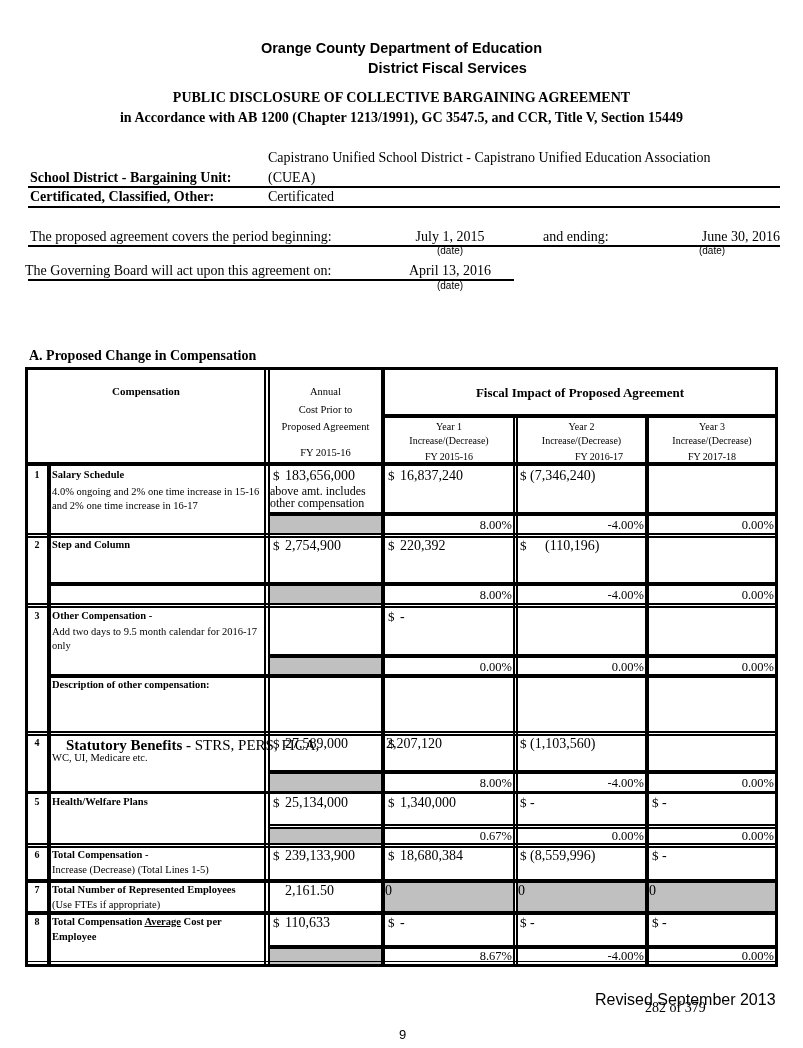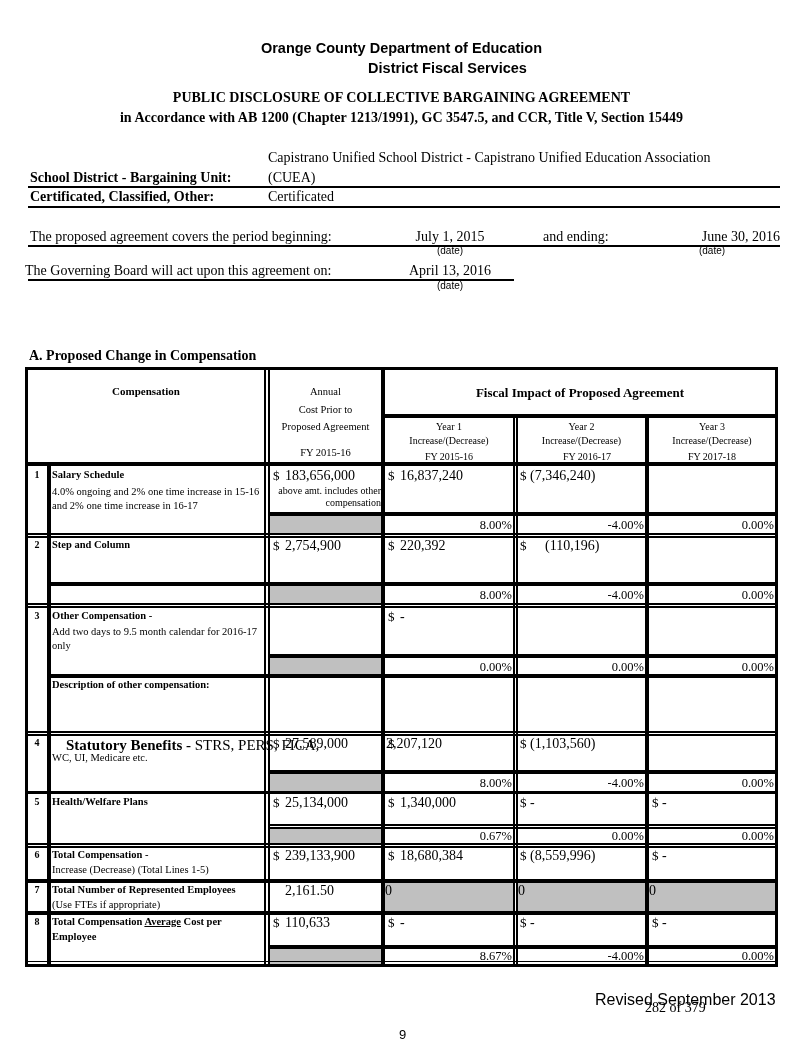--- a/index.html
+++ b/index.html
@@ -84,32 +84,32 @@
   <div class="hdr-small serif" style="left:245px; top:34px; width:111px;">Cost Prior to</div>
   <div class="hdr-small serif" style="left:245px; top:51px; width:111px;">Proposed Agreement</div>
   <div class="hdr-small serif" style="left:245px; top:77px; width:111px;">FY  2015-16</div>
   <div class="cell" style="left:360px; top:18px; width:390px; text-align:center; font-size:13px; font-weight:bold;">Fiscal Impact of Proposed Agreement</div>
 
   <div class="hdr-year serif" style="left:360px; top:53px; width:128px;">Year 1</div>
   <div class="hdr-year serif" style="left:360px; top:67px; width:128px;">Increase/(Decrease)</div>
   <div class="hdr-year serif" style="left:360px; top:83px; width:128px;">FY  2015-16</div>
   <div class="hdr-year serif" style="left:493px; top:53px; width:127px;">Year 2</div>
   <div class="hdr-year serif" style="left:493px; top:67px; width:127px;">Increase/(Decrease)</div>
-  <div class="hdr-year serif" style="left:493px; top:83px; width:112px;padding-left:13px;">FY  2016-17</div>
+  <div class="hdr-year serif" style="left:505px; top:83px; width:112px;padding-left:13px;">FY  2016-17</div>
   <div class="hdr-year serif" style="left:624px; top:53px; width:126px;">Year 3</div>
   <div class="hdr-year serif" style="left:624px; top:67px; width:126px;">Increase/(Decrease)</div>
   <div class="hdr-year serif" style="left:624px; top:83px; width:126px;">FY 2017-18</div>
 
   <div>
     <div class="rowno serif" style="left:1px; top:102px;">1</div>
     <div class="rowtitle serif" style="left:27px; top:102px;">Salary Schedule</div>
     <div class="rowsub serif" style="left:27px; top:118px; width:214px;">4.0% ongoing and 2% one time increase in 15-16 and 2% one time increase in 16-17</div>
     <div class="dol serif" style="left:248px; top:101px;">$</div>
     <div class="num serif" style="left:260px; top:101px; width:93px;">183,656,000</div>
-    <div class="serif" style="position:absolute; left:245px; top:118px; width:111px; font-size:10px; text-align:right; line-height:12px;">above amt. includes other compensation</div>
+    <div class="serif" style="position:absolute; left:245px; top:118px; width:111px; font-size:12px; text-align:left; line-height:12px;">above amt. includes other compensation</div>
     <div class="dol serif" style="left:363px; top:101px;">$</div>
     <div class="num serif" style="left:375px; top:101px; width:110px;">16,837,240</div>
     <div class="dol serif" style="left:495px; top:101px;">$</div>
     <div class="num serif" style="left:505px; top:101px; width:112px;">(7,346,240)</div>
   </div>
   <div class="b" style="left:245px; top:145px; width:508px; height:4px;"></div>
   <div class="gray" style="left:245px; top:149px; width:111px; height:17px;"></div>
   <div class="pct serif" style="left:360px; top:151px; width:127px;">8.00%</div>
   <div class="pct serif" style="left:493px; top:151px; width:126px;">-4.00%</div>
   <div class="pct serif" style="left:624px; top:151px; width:125px;">0.00%</div>

